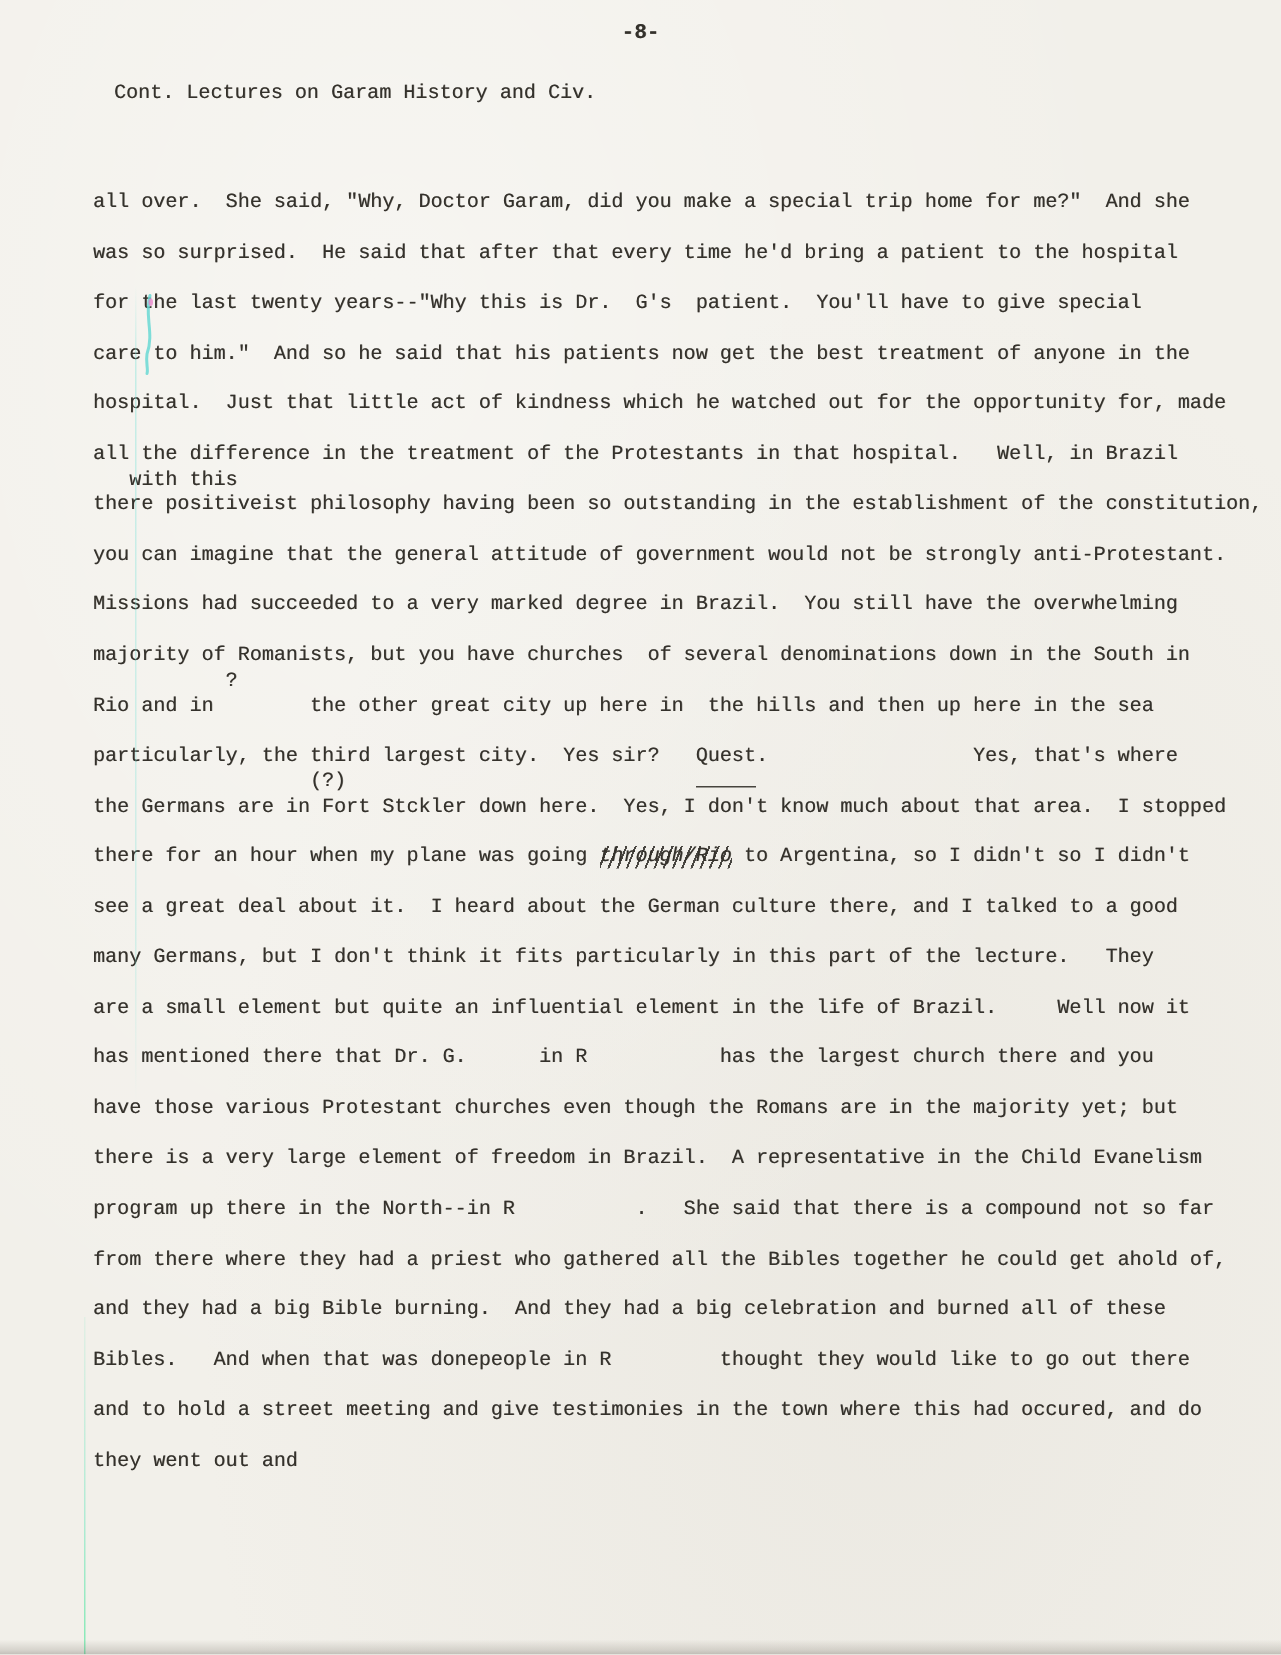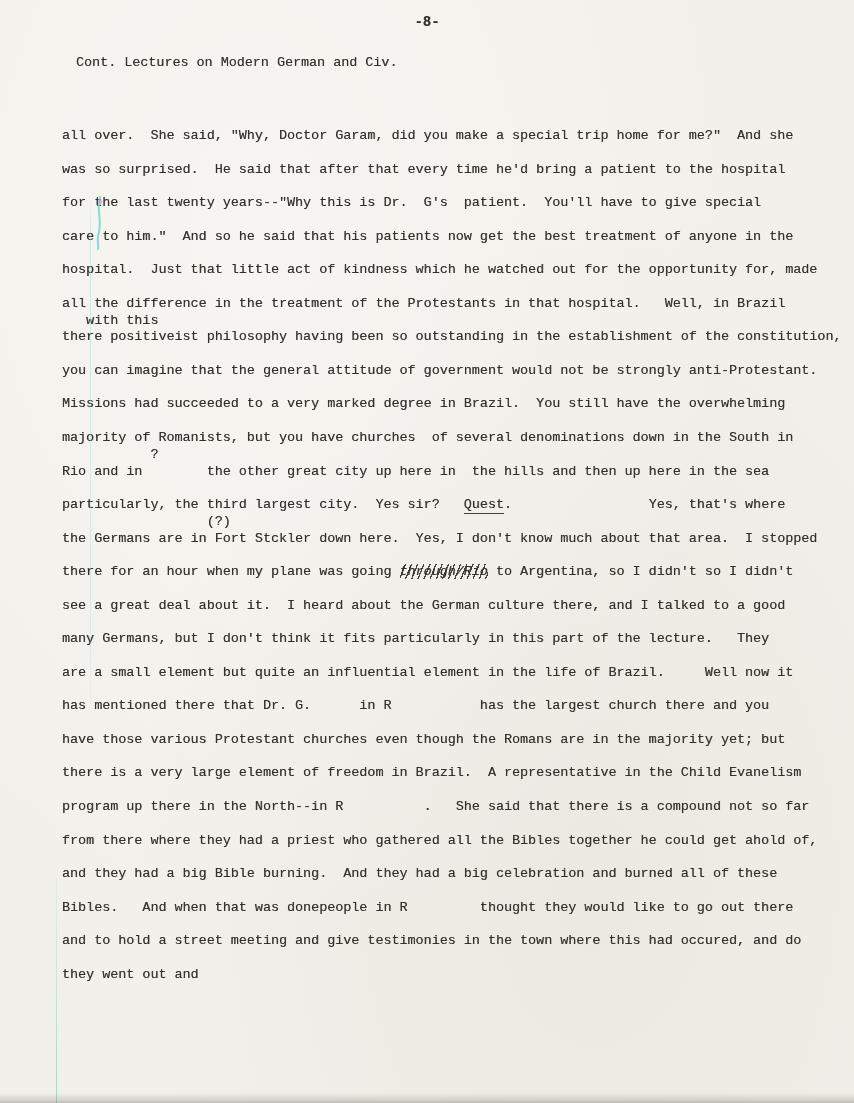--- a/index.html
+++ b/index.html
@@ -26,21 +26,21 @@
   }
   .doc-header{
     position:absolute;top:55px;left:76px;
   }
   .line{
     position:absolute;left:62px;height:20px;
   }
   .line span{white-space:pre;}
   .line span.underline{
     border-bottom:1.6px solid rgba(52,49,43,0.9);
-    padding-bottom:1px;
+    padding-bottom:12px;
   }
   .line span.struck{
     background-image:repeating-linear-gradient(112deg,
       transparent 0px, transparent 4.4px,
       rgba(48,45,40,0.88) 4.4px, rgba(48,45,40,0.88) 5.7px);
     font-style:italic;
   }
   .pen-mark{position:absolute;left:92px;top:194px;}
   .pen-dot{
     position:absolute;left:99px;top:199px;width:3px;height:5px;
@@ -65,21 +65,21 @@
     opacity:.8;
   }
 </style>
 </head>
 <body>
 
 <div class="page">
 
   <div class="page-number typed">-8-</div>
 
-  <div class="doc-header typed">Cont. Lectures on Modern German and Civ.</div>
+  <div class="doc-header typed">Cont. Lectures on Garam History and Civ.</div>
 
   <div class="typed"><div class="line typed" style="top: 128px;"><span>all over.  She said, "Why, Doctor Garam, did you make a special trip home for me?"  And she</span></div><div class="line typed" style="top: 161.6px;"><span>was so surprised.  He said that after that every time he'd bring a patient to the hospital</span></div><div class="line typed" style="top: 195.1px;"><span>for the last twenty years--"Why this is Dr.  G's  patient.  You'll have to give special</span></div><div class="line typed" style="top: 228.6px;"><span>care to him."  And so he said that his patients now get the best treatment of anyone in the</span></div><div class="line typed" style="top: 262.2px;"><span>hospital.  Just that little act of kindness which he watched out for the opportunity for, made</span></div><div class="line typed" style="top: 295.8px;"><span>all the difference in the treatment of the Protestants in that hospital.   Well, in Brazil</span></div><div class="line typed" style="top: 312.8px;"><span>   with this</span></div><div class="line typed" style="top: 329.3px;"><span>there positiveist philosophy having been so outstanding in the establishment of the constitution,</span></div><div class="line typed" style="top: 362.8px;"><span>you can imagine that the general attitude of government would not be strongly anti-Protestant.</span></div><div class="line typed" style="top: 396.4px;"><span>Missions had succeeded to a very marked degree in Brazil.  You still have the overwhelming</span></div><div class="line typed" style="top: 429.9px;"><span>majority of Romanists, but you have churches  of several denominations down in the South in</span></div><div class="line typed" style="top: 446.9px;"><span>           ?</span></div><div class="line typed" style="top: 463.5px;"><span>Rio and in        the other great city up here in  the hills and then up here in the sea</span></div><div class="line typed" style="top: 497px;"><span>particularly, the third largest city.  Yes sir?   </span><span class="underline">Quest</span><span>.                 Yes, that's where</span></div><div class="line typed" style="top: 514px;"><span>                  (?)</span></div><div class="line typed" style="top: 530.6px;"><span>the Germans are in Fort Stckler down here.  Yes, I don't know much about that area.  I stopped</span></div><div class="line typed" style="top: 564.1px;"><span>there for an hour when my plane was going </span><span class="struck">through/Rio</span><span> to Argentina, so I didn't so I didn't</span></div><div class="line typed" style="top: 597.7px;"><span>see a great deal about it.  I heard about the German culture there, and I talked to a good</span></div><div class="line typed" style="top: 631.3px;"><span>many Germans, but I don't think it fits particularly in this part of the lecture.   They</span></div><div class="line typed" style="top: 664.8px;"><span>are a small element but quite an influential element in the life of Brazil.     Well now it</span></div><div class="line typed" style="top: 698.3px;"><span>has mentioned there that Dr. G.      in R           has the largest church there and you</span></div><div class="line typed" style="top: 731.9px;"><span>have those various Protestant churches even though the Romans are in the majority yet; but</span></div><div class="line typed" style="top: 765.4px;"><span>there is a very large element of freedom in Brazil.  A representative in the Child Evanelism</span></div><div class="line typed" style="top: 799px;"><span>program up there in the North--in R          .   She said that there is a compound not so far</span></div><div class="line typed" style="top: 832.5px;"><span>from there where they had a priest who gathered all the Bibles together he could get ahold of,</span></div><div class="line typed" style="top: 866.1px;"><span>and they had a big Bible burning.  And they had a big celebration and burned all of these</span></div><div class="line typed" style="top: 899.6px;"><span>Bibles.   And when that was donepeople in R         thought they would like to go out there</span></div><div class="line typed" style="top: 933.2px;"><span>and to hold a street meeting and give testimonies in the town where this had occured, and do</span></div><div class="line typed" style="top: 966.7px;"><span>they went out and</span></div></div>
 
   <div class="scan-line-mid"></div>
   <div class="scan-line-bottom"></div>
 
   <svg class="pen-mark" width="16" height="58" viewBox="0 0 16 58">
     <path d="M8,3 C4,16 11,28 6,42 C5,48 7,52 6,55" fill="none" stroke="rgba(105,216,212,0.85)" stroke-width="2" stroke-linecap="round"></path>
   </svg>
   <div class="pen-dot"></div>

